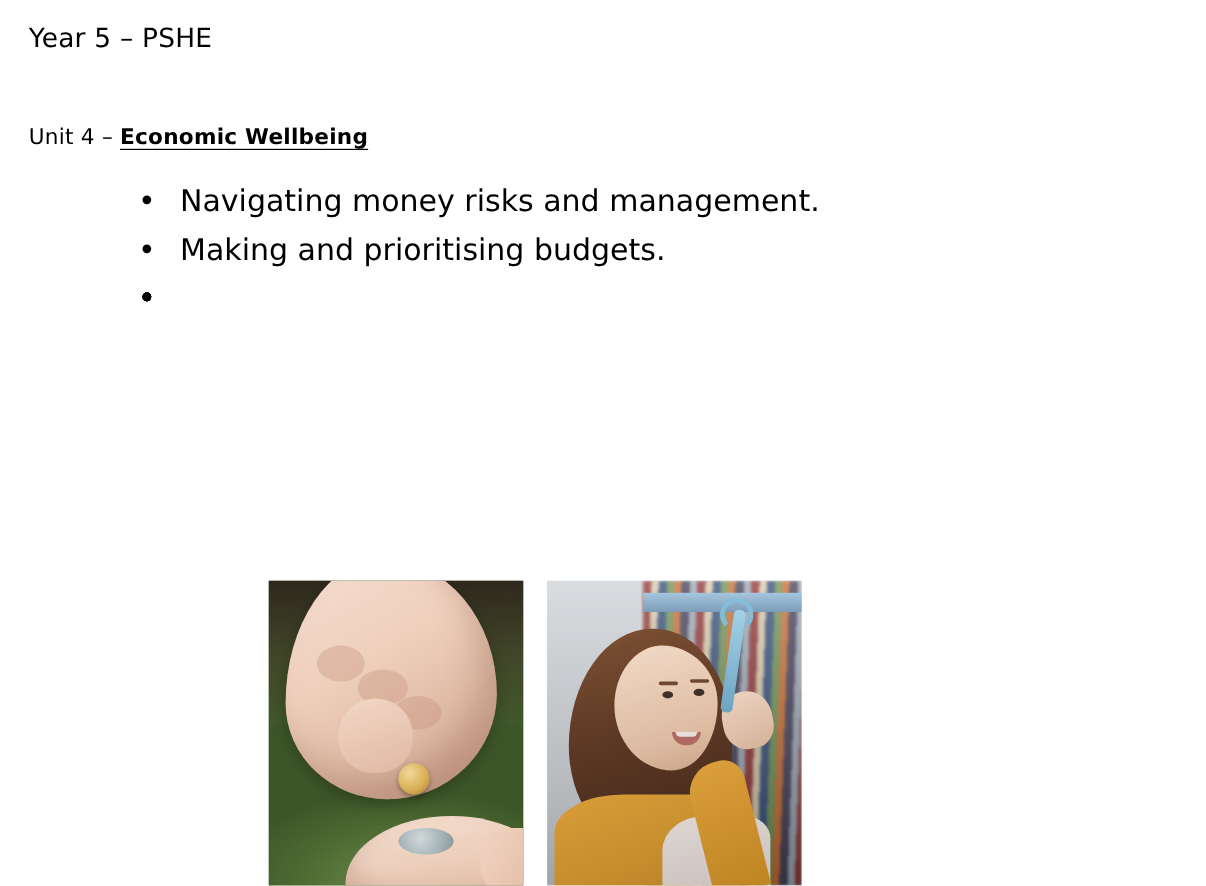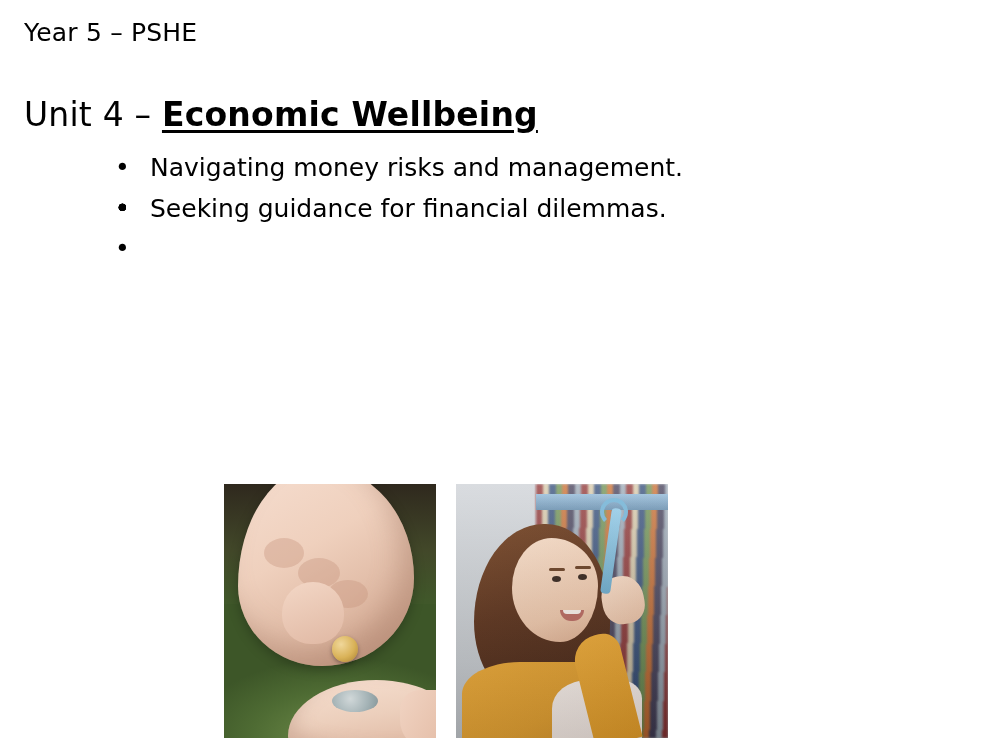--- a/index.html
+++ b/index.html
@@ -17,30 +17,30 @@
   .slide {
     position: relative;
     width: 1005px;
     height: 738px;
     background: #ffffff;
   }
   .heading-year {
     position: absolute;
     left: 24px;
     top: 16px;
-    font-size: 25px;
+    font-size: 22px;
     line-height: 34px;
     letter-spacing: 0.2px;
     white-space: nowrap;
   }
   .heading-unit {
     position: absolute;
     left: 24px;
     top: 98px;
-    font-size: 33px;
+    font-size: 18px;
     line-height: 34px;
     letter-spacing: 0.2px;
     white-space: nowrap;
   }
   .heading-unit .unit-prefix {
     font-weight: 400;
   }
   .heading-unit .unit-title {
     font-weight: 700;
     text-decoration: underline;
@@ -320,36 +320,36 @@
     <span class="unit-prefix">Unit 4 – </span><span class="unit-title">Economic Wellbeing</span>
   </div>
 
   <ul class="bullet-list">
     <li>
       <span class="dot">•</span>
       <span>Navigating money risks and management.</span>
     </li>
     <li>
       <span class="dot">•</span>
-    </li>
-    <li>
-      <span class="dot">•</span>
-    </li>
-    <li>
-      <span class="dot">•</span>
-    </li>
-    <li>
-      <span class="dot">•</span>
-    </li>
-    <li>
-      <span class="dot">•</span>
-    </li>
-    <li>
-      <span class="dot">•</span>
-      <span>Seeking guidance for financial dilemmas.</span>
+      <span>Making and prioritising budgets.</span>
+    </li>
+    <li>
+      <span class="dot">•</span>
+    </li>
+    <li>
+      <span class="dot">•</span>
+    </li>
+    <li>
+      <span class="dot">•</span>
+    </li>
+    <li>
+      <span class="dot">•</span>
+    </li>
+    <li>
+      <span class="dot">•</span>
     </li>
     <li>
       <span class="dot">•</span>
     </li>
   </ul>
 
   <div class="images">
 
     <div class="photo photo-coin">
       <div class="blur-top"></div>

